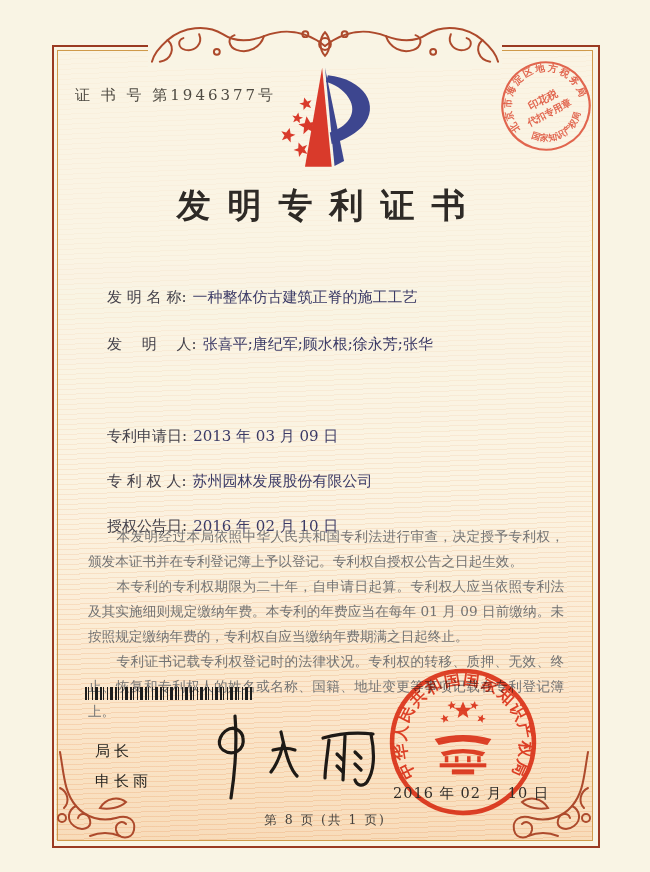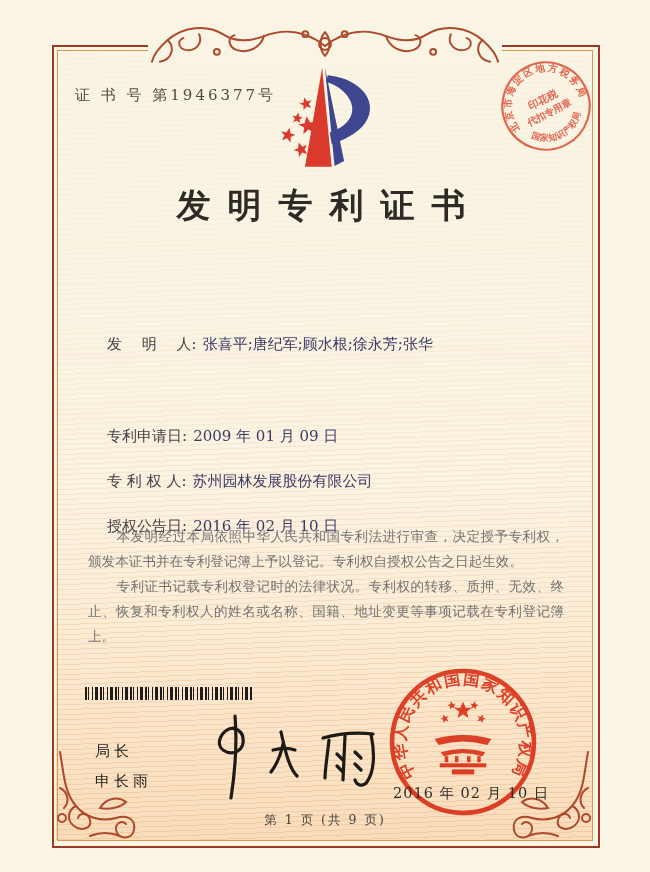--- a/index.html
+++ b/index.html
@@ -124,35 +124,39 @@
     </text>
     <text font-size="10" fill="#e14a33" font-weight="bold">
       <textPath href="#stampBotArc" textLength="72">国家知识产权局</textPath>
     </text>
     <text x="55" y="51" text-anchor="middle" font-size="12" fill="#e14a33" font-weight="bold">印花税</text>
     <text x="55" y="67" text-anchor="middle" font-size="11" fill="#e14a33" font-weight="bold">代扣专用章</text>
   </svg>
 
   <h1 class="txt title">发明专利证书</h1>
 
+  <div class="txt field" style="top:270px">
+    <span class="lab">发 明 名 称:</span><span class="val">一种整体仿古建筑正脊的施工工艺</span>
+  </div>
   <div class="txt field" style="top:317px">
     <span class="lab">发　 明 　人:</span><span class="val">张喜平;唐纪军;顾水根;徐永芳;张华</span>
   </div>
   <div class="txt field" style="top:409px">
-    <span class="lab">专利申请日:</span><span class="val">2009 年 01 月 09 日</span>
+    <span class="lab">专利申请日:</span><span class="val">2013 年 03 月 09 日</span>
   </div>
   <div class="txt field" style="top:454px">
     <span class="lab">专 利 权 人:</span><span class="val">苏州园林发展股份有限公司</span>
   </div>
   <div class="txt field" style="top:499px">
     <span class="lab">授权公告日:</span><span class="val">2016 年 02 月 10 日</span>
   </div>
 
   <div class="txt paras">
     <p>本发明经过本局依照中华人民共和国专利法进行审查，决定授予专利权，颁发本证书并在专利登记簿上予以登记。专利权自授权公告之日起生效。</p>
+    <p>本专利的专利权期限为二十年，自申请日起算。专利权人应当依照专利法及其实施细则规定缴纳年费。本专利的年费应当在每年 01 月 09 日前缴纳。未按照规定缴纳年费的，专利权自应当缴纳年费期满之日起终止。</p>
     <p>专利证书记载专利权登记时的法律状况。专利权的转移、质押、无效、终止、恢复和专利权人的姓名或名称、国籍、地址变更等事项记载在专利登记簿上。</p>
   </div>
 
   <div class="txt barcode"></div>
 
   <div class="txt signer" style="top:742px">局长</div>
   <div class="txt signer" style="top:772px">申长雨</div>
 
   <svg class="sig-svg" width="215" height="95" viewBox="0 0 215 95">
     <g stroke="#1e1a16" fill="none" stroke-width="3.2" stroke-linecap="round">
@@ -191,15 +195,15 @@
       <rect x="57" y="89" width="3.5" height="6"></rect>
       <rect x="67" y="89" width="3.5" height="6"></rect>
       <rect x="79" y="89" width="3.5" height="6"></rect>
       <rect x="89" y="89" width="3.5" height="6"></rect>
       <rect x="52" y="96" width="46" height="4"></rect>
       <rect x="64" y="102" width="22" height="5"></rect>
     </g>
   </svg>
   <div class="txt seal-date">2016 年 02 月 10 日</div>
 
-  <div class="txt footer">第 1 页 (共 9 页)</div>
+  <div class="txt footer">第 8 页 (共 1 页)</div>
 
 </div>
 
 </body></html>

